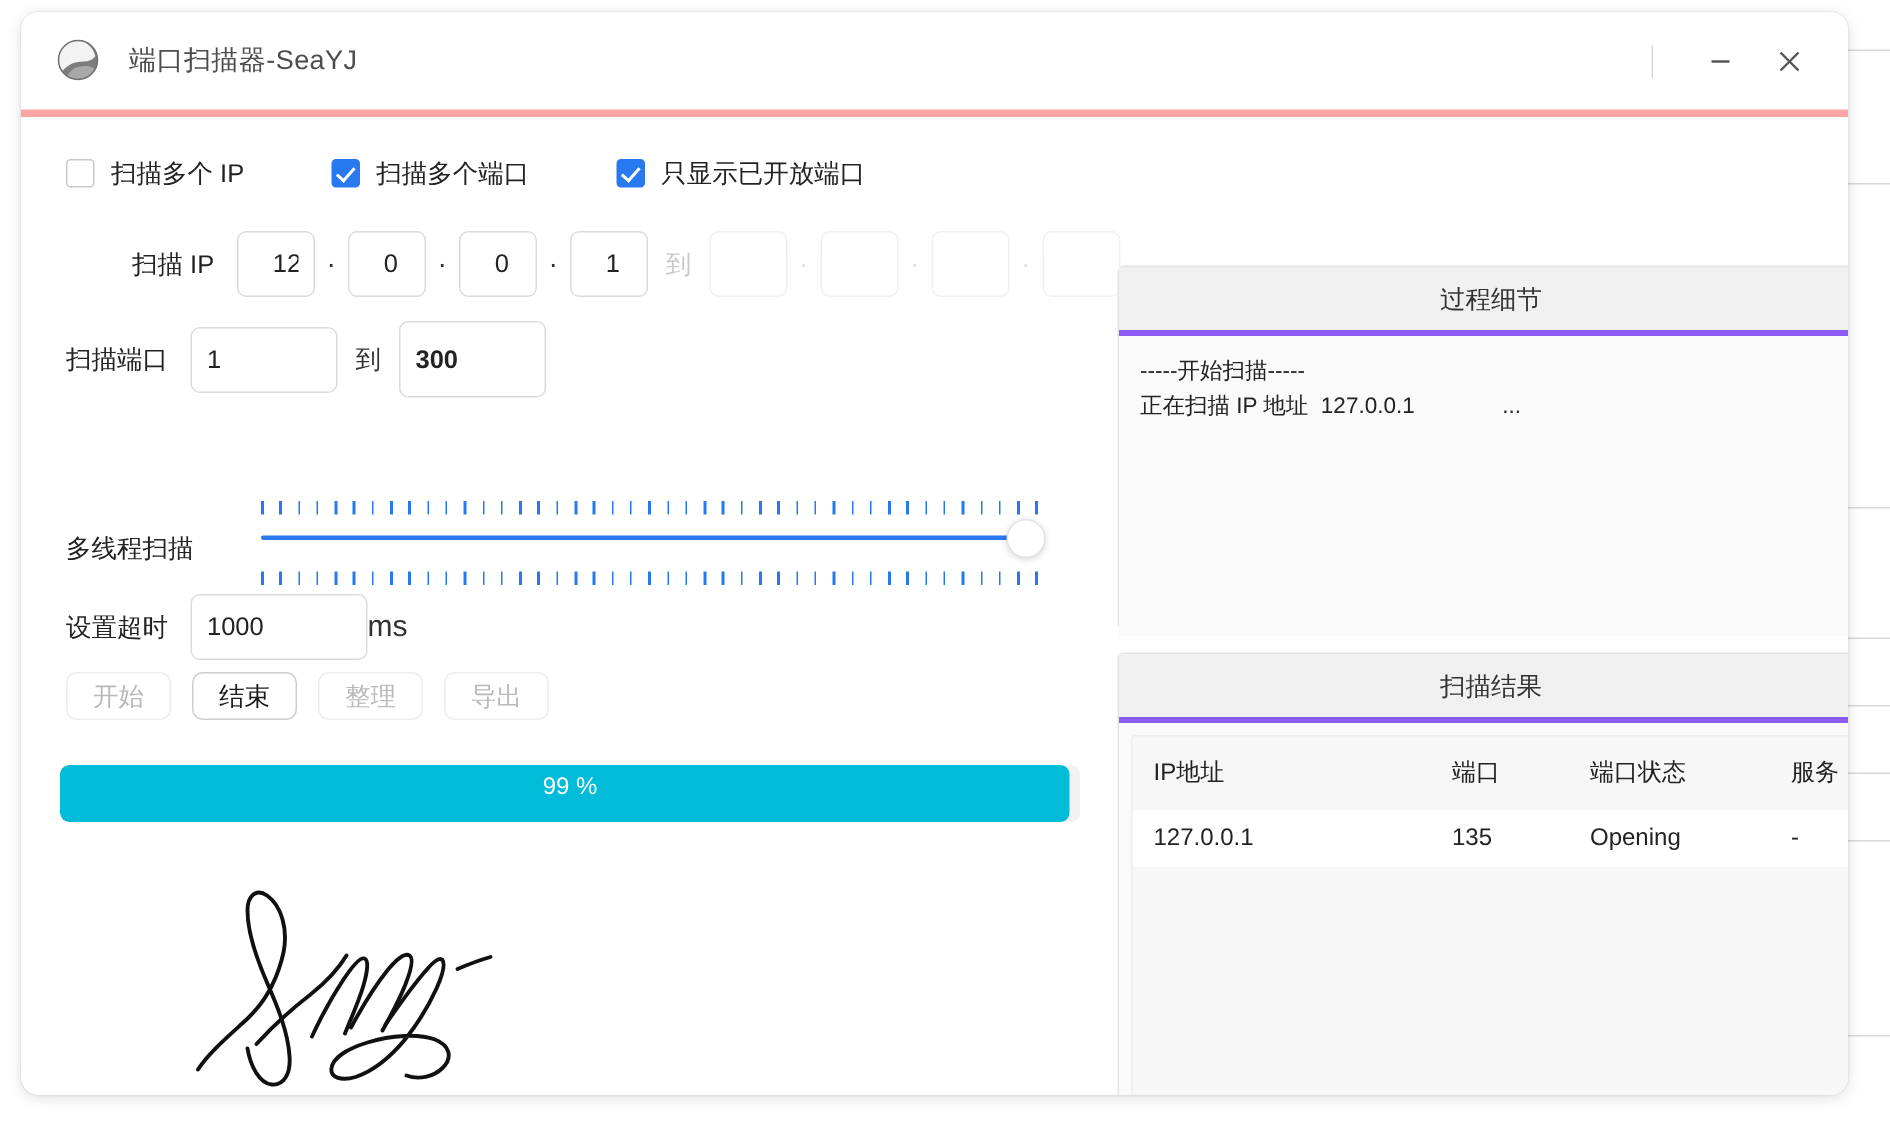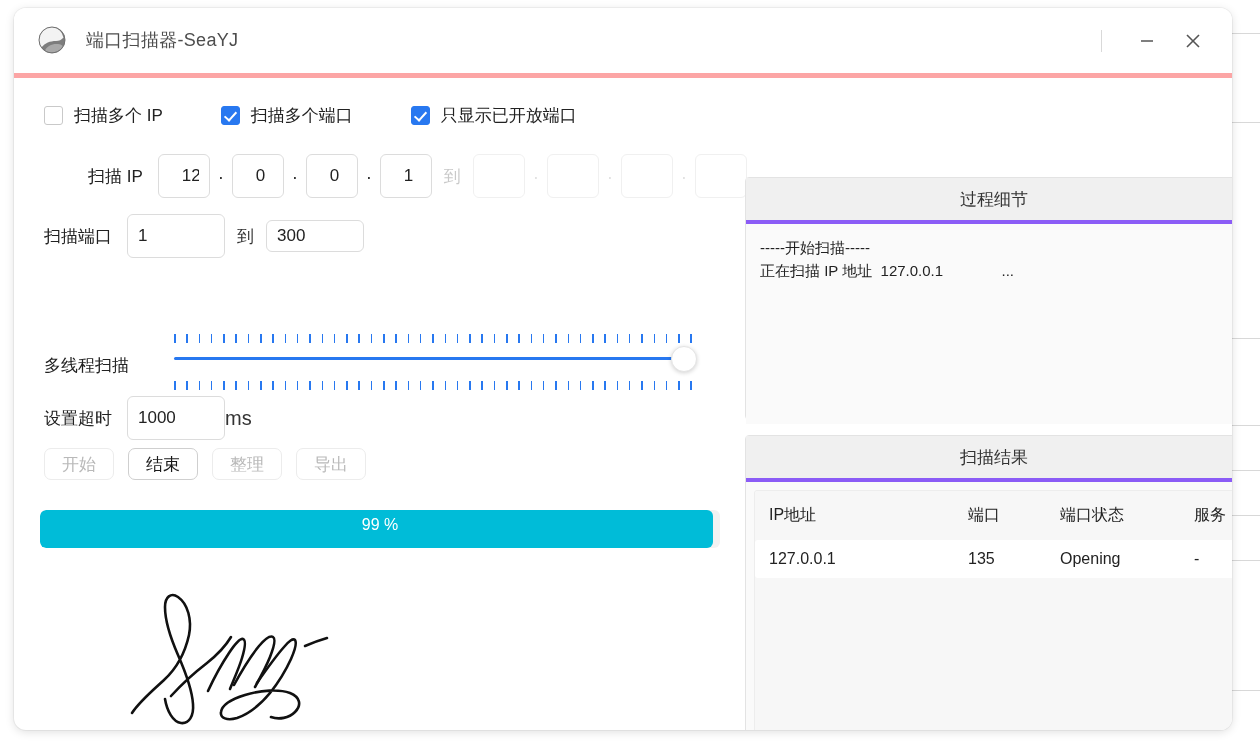--- a/index.html
+++ b/index.html
@@ -483,21 +483,21 @@
         <span class="dot-sep faded">.</span>
         <input class="txt-input ip-input disabled" disabled="" value="" style="">
         <span class="dot-sep faded">.</span>
         <input class="txt-input ip-input disabled" disabled="" value="" style="">
       </div>
 
       <div class="form-row" style="left:30px; top:136px;">
         <span class="row-label" style="margin-right:15px;">扫描端口</span>
         <input class="txt-input" style="width: 98px; height: 44px;" value="1">
         <span class="to-label">到</span>
-        <input class="txt-input" style="width: 98px; height: 32px;" value="300">
+        <input class="txt-input" style="width: 98px; height: 51px; font-weight: bold;" value="300">
       </div>
 
       <div id="slider-row">
         <div id="slider-label">多线程扫描</div>
         <div id="slider-track-wrap">
           <div class="tick-row top" id="ticks-top">
               <span class="tick"></span>
               <span class="tick"></span>
               <span class="tick"></span>
               <span class="tick"></span>
@@ -586,21 +586,21 @@
               <span class="tick"></span>
               <span class="tick"></span>
               <span class="tick"></span>
             </div>
           <div id="slider-thumb"></div>
         </div>
       </div>
 
       <div class="form-row" style="left:30px; top:318px;">
         <span class="row-label" style="margin-right:15px;">设置超时</span>
-        <input class="txt-input" style="width: 98px; height: 44px;" value="1000">
+        <input class="txt-input" style="width: 118px; height: 44px;" value="1000">
         <span class="unit-label">ms</span>
       </div>
 
       <div id="btn-row">
         <div class="act-btn disabled">开始</div>
         <div class="act-btn enabled">结束</div>
         <div class="act-btn disabled">整理</div>
         <div class="act-btn disabled">导出</div>
       </div>
 

